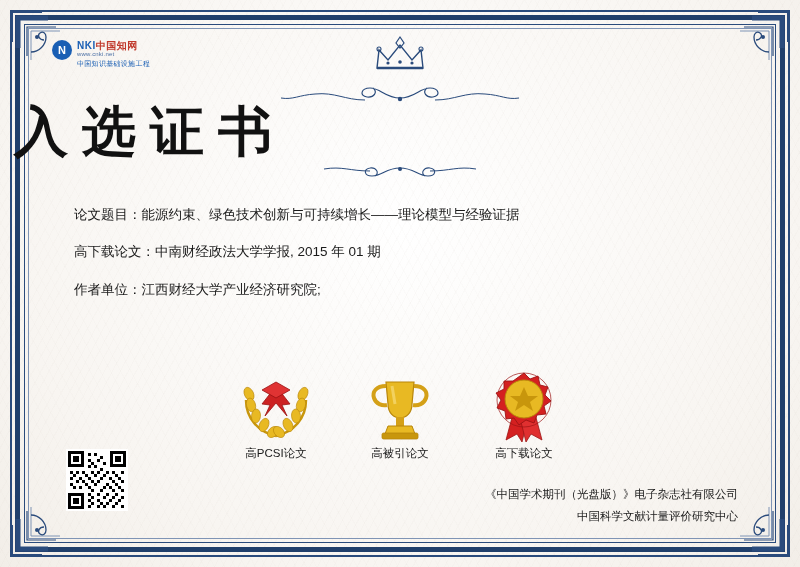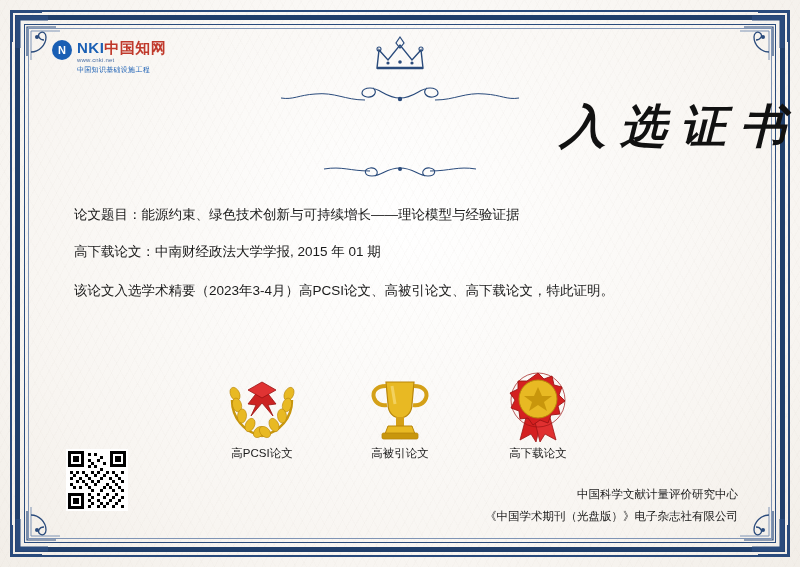--- a/index.html
+++ b/index.html
@@ -84,21 +84,21 @@
     color: #fff;
     font-size: 11px;
     font-weight: bold;
     display: flex;
     align-items: center;
     justify-content: center;
     line-height: 1;
   }
   .logo-text-wrap { display: flex; flex-direction: column; }
   .logo-main {
-    font-size: 15px;
+    font-size: 10px;
     color: #1a5fb4;
     font-weight: bold;
     letter-spacing: 0.5px;
     line-height: 1.1;
   }
   .logo-main .cn { color: #c0392b; }
   .logo-url {
     font-size: 6px;
     color: #4a6fa5;
     letter-spacing: 0.2px;
@@ -120,28 +120,27 @@
     flex-direction: column;
     align-items: center;
   }
   .crown { margin-bottom: 2px; }
   .flourish-top { margin-top: 0px; }
 
   .title {
     position: absolute;
     left: 0; right: 0;
     top: 96px;
-    text-align: right;
+    text-align: left;
     font-family: "DejaVu Serif", "Liberation Serif", serif;
-    font-size: 46px;
+    font-size: 54px;
     font-weight: bold;
     letter-spacing: 14px;
     color: #111;
     text-indent: 14px;
-    font-style: italic;
   }
 
   .flourish-bottom {
     position: absolute;
     left: 0; right: 0;
     top: 160px;
     display: flex;
     justify-content: center;
   }
 
@@ -168,21 +167,21 @@
     line-height: 1.6;
   }
 
   
   .awards {
     position: absolute;
     left: 0; right: 0;
     top: 368px;
     display: flex;
     justify-content: center;
-    gap: 42px;
+    gap: 28px;
   }
   .award {
     width: 96px;
     display: flex;
     flex-direction: column;
     align-items: center;
   }
   .award-art {
     height: 74px;
     display: flex;
@@ -319,21 +318,23 @@
     </svg>
   </div>
 
   <div class="fields">
     <div class="field-row">
       <span class="field-label">论文题目：</span><span class="field-value">能源约束、绿色技术创新与可持续增长——理论模型与经验证据</span>
     </div>
     <div class="field-row">
       <span class="field-label">高下载论文：</span><span class="field-value">中南财经政法大学学报, 2015 年 01 期</span>
     </div>
-    <div class="statement">该论文入选学术精要（2023年3-4月）高PCSI论文、高被引论文、高下载论文，特此证明。</div>
+    <div class="field-row">
+      <span class="field-label">作者单位：</span><span class="field-value">江西财经大学产业经济研究院;</span>
+    </div>
   </div>
 
   <div class="awards">
 
     <div class="award">
       <div class="award-art">
         <svg width="88" height="72" viewBox="0 0 88 72">
 
           <path d="M44 66 C26 62 14 48 14 30" fill="none" stroke="#c8960c" stroke-width="2.5"></path>
           <path d="M44 66 C62 62 74 48 74 30" fill="none" stroke="#c8960c" stroke-width="2.5"></path>
@@ -478,17 +479,17 @@
         <rect x="22" y="56" width="3" height="3"></rect>
           <rect x="31" y="56" width="3" height="3"></rect>
         <rect x="37" y="56" width="3" height="3"></rect>
           <rect x="46" y="56" width="3" height="3"></rect>
         <rect x="55" y="56" width="3" height="3"></rect>
       </g>
     </svg>
   </div>
 
   <div class="signature">
+    <div>《中国学术期刊（光盘版）》电子杂志社有限公司</div>
     <div>中国科学文献计量评价研究中心</div>
-    <div>《中国学术期刊（光盘版）》电子杂志社有限公司</div>
   </div>
 
 </div>
 
 </body></html>

